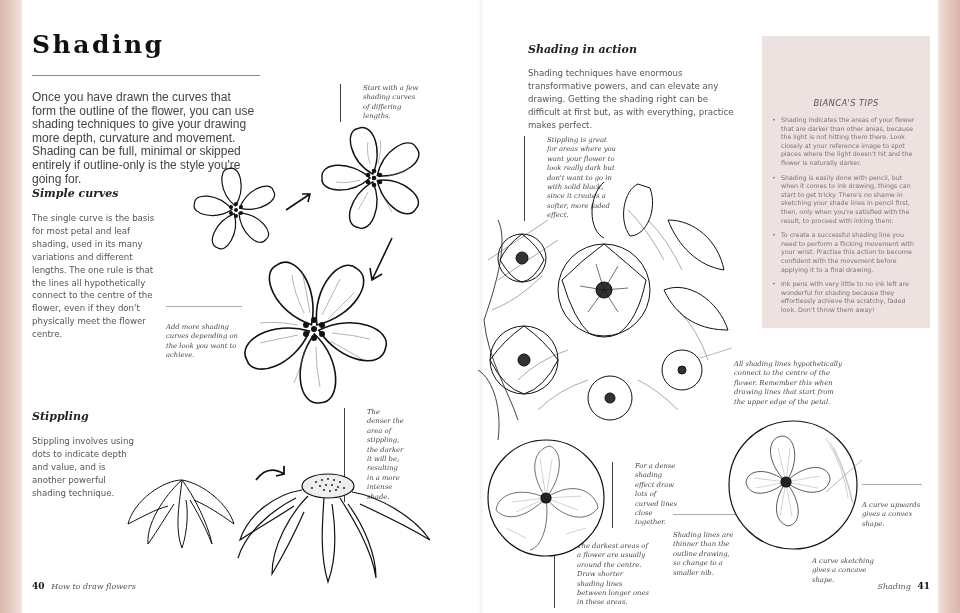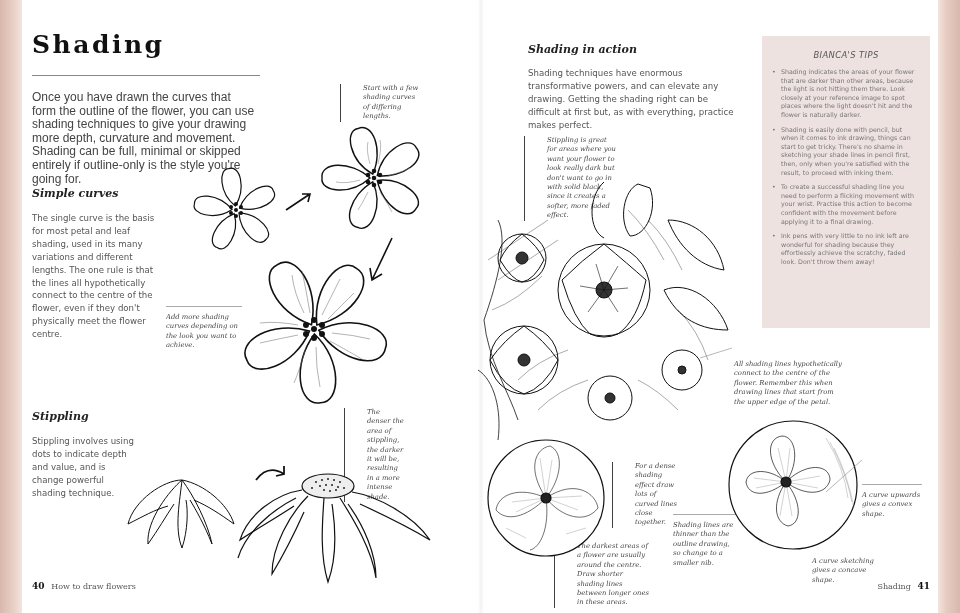--- a/index.html
+++ b/index.html
@@ -25,34 +25,34 @@
   .h-action { position: absolute; left: 528px; top: 43px; }
 
   .body-sans { font-family: "DejaVu Sans", sans-serif; font-size: 8.6px; line-height: 12.9px; color: #555; }
   .p-simple { position: absolute; left: 32px; top: 212px; width: 130px; }
   .p-stip { position: absolute; left: 32px; top: 435px; width: 105px; }
   .p-action { position: absolute; left: 528px; top: 67px; width: 210px; }
 
   .note { position: absolute; font-family: "DejaVu Serif", serif; font-style: italic;
     font-size: 6.8px; line-height: 9.4px; color: #444; }
   .note.bar { border-left: 1px solid #404040; padding-left: 22px; }
-  .note.top { border-top: 1px solid #aaa; padding-top: 6px; }
+  .note.top { border-top: 1px solid #aaa; padding-top: 16px; }
 
   .tips { position: absolute; left: 762px; top: 36px; width: 168px; height: 292px;
     background: #ede2df; padding: 14px 10px 0 10px; }
   .tips-title { text-align: center; font-family: "DejaVu Sans", sans-serif; font-style: italic;
-    font-size: 8.4px; letter-spacing: 0.4px; color: #555; margin-bottom: 8px; }
+    font-size: 8.4px; letter-spacing: 0.4px; color: #555; margin-bottom: 8px; margin-top: 48px; }
   .tips ul { list-style: none; }
   .tips li { position: relative; padding-left: 9px; font-family: "DejaVu Sans", sans-serif;
     font-size: 6.3px; line-height: 8.6px; color: #777; margin-bottom: 6px; }
   .tips li::before { content: "•"; position: absolute; left: 0; top: 0; color: #777; }
 
   .folio { position: absolute; top: 581px; font-size: 8px; color: #555; }
   .folio .num { font-family: "DejaVu Serif", serif; font-weight: bold; font-size: 9px; color: #111; }
-  .folio .sec { font-family: "DejaVu Serif", serif; }
+  .folio .sec { font-family: "DejaVu Serif", serif; font-style: italic; }
   .folio-left { left: 32px; }
   .folio-right { right: 30px; text-align: right; }
 
   .art { position: absolute; }
   .art svg { display: block; }
 </style>
 </head>
 <body>
 
 <div class="edge-left"></div>
@@ -60,21 +60,21 @@
 <div class="spine"></div>
 
 <h1 class="title">Shading</h1>
 <div class="title-rule"></div>
 <p class="intro">Once you have drawn the curves that form the outline of the flower, you can use shading techniques to give your drawing more depth, curvature and movement. Shading can be full, minimal or skipped entirely if outline-only is the style you're going for.</p>
 
 <h2 class="script-h h-simple">Simple curves</h2>
 <p class="body-sans p-simple">The single curve is the basis for most petal and leaf shading, used in its many variations and different lengths. The one rule is that the lines all hypothetically connect to the centre of the flower, even if they don't physically meet the flower centre.</p>
 
 <h2 class="script-h h-stip">Stippling</h2>
-<p class="body-sans p-stip">Stippling involves using dots to indicate depth and value, and is change powerful shading technique.</p>
+<p class="body-sans p-stip">Stippling involves using dots to indicate depth and value, and is another powerful shading technique.</p>
 
 <div class="note bar" style="left:340px; top:84px; width:82px;">Start with a few shading curves of differing lengths.</div>
 <div class="note top" style="left:166px; top:306px; width:76px;">Add more shading curves depending on the look you want to achieve.</div>
 <div class="note bar" style="left:344px; top:408px; width:60px;">The denser the area of stippling, the darker it will be, resulting in a more intense shade.</div>
 
 <div class="art" style="left:186px; top:160px;">
   <svg width="100" height="100" viewBox="-50 -50 100 100" fill="none" stroke="#111" stroke-width="1.2">
     <g>
       <path d="M0,-4 C-14,-20 -10,-44 0,-42 C12,-44 14,-20 0,-4Z" transform="rotate(-10)"></path>
       <path d="M0,-4 C-14,-20 -10,-44 0,-42 C12,-44 14,-20 0,-4Z" transform="rotate(62)"></path>

